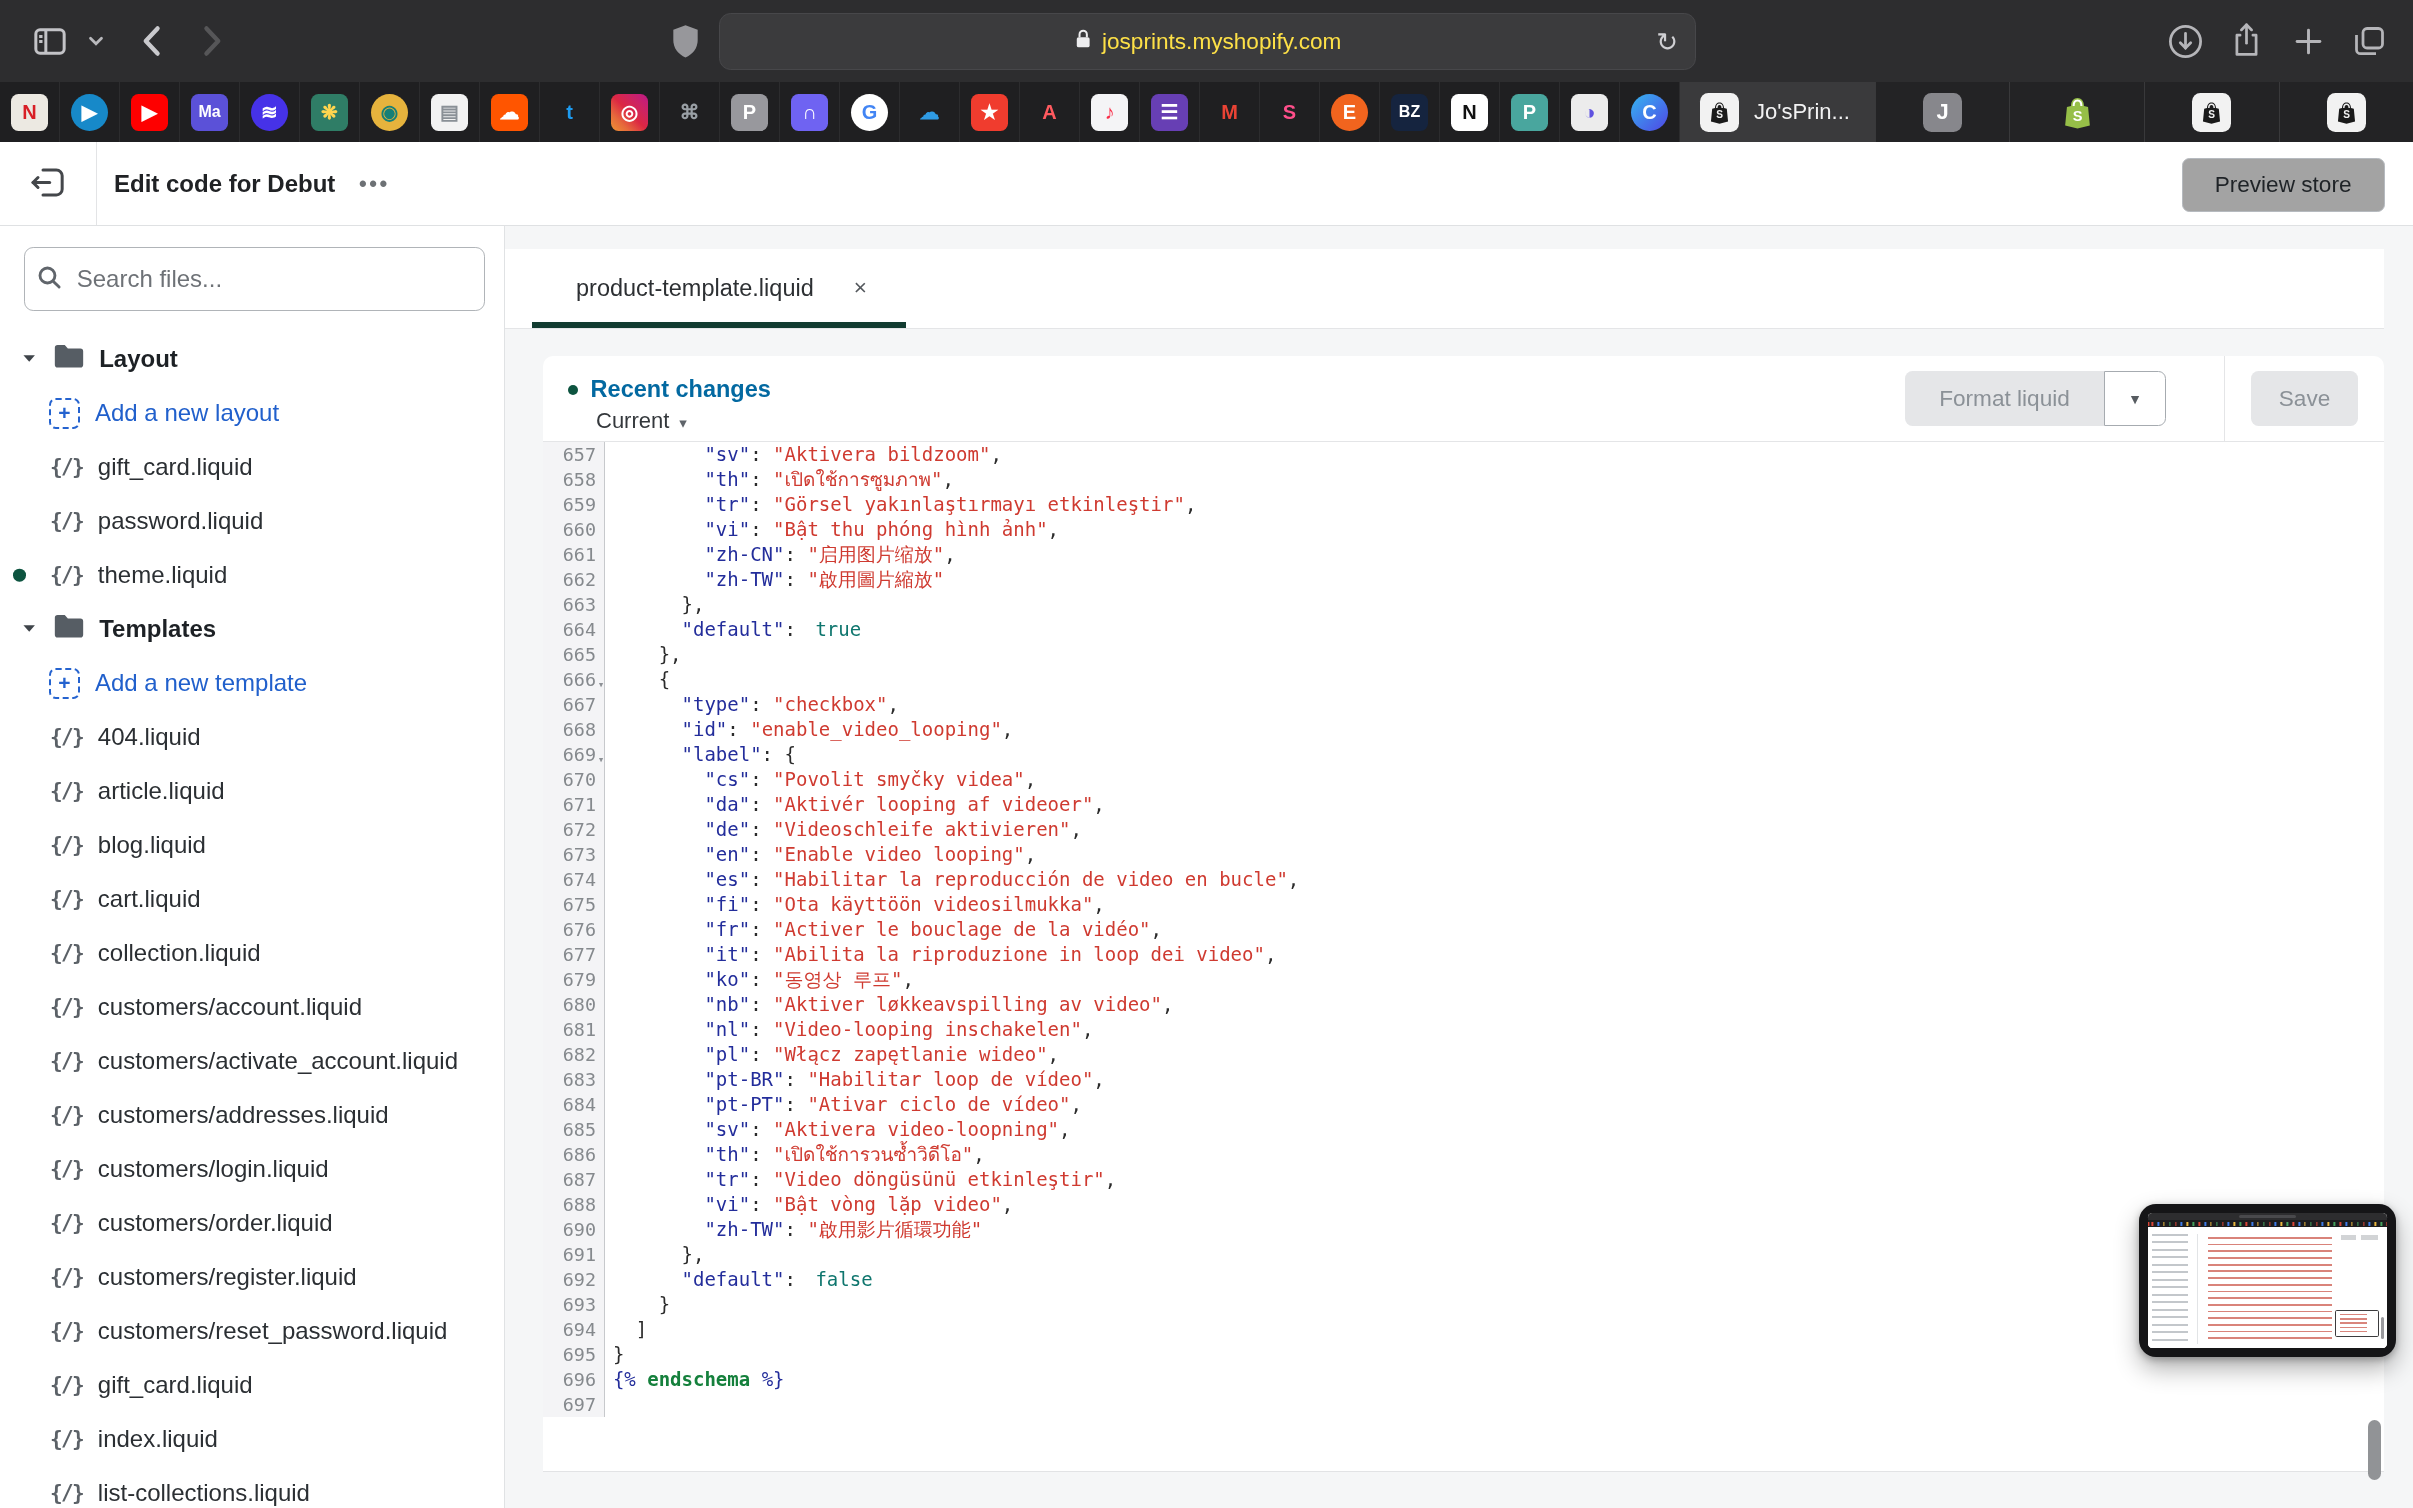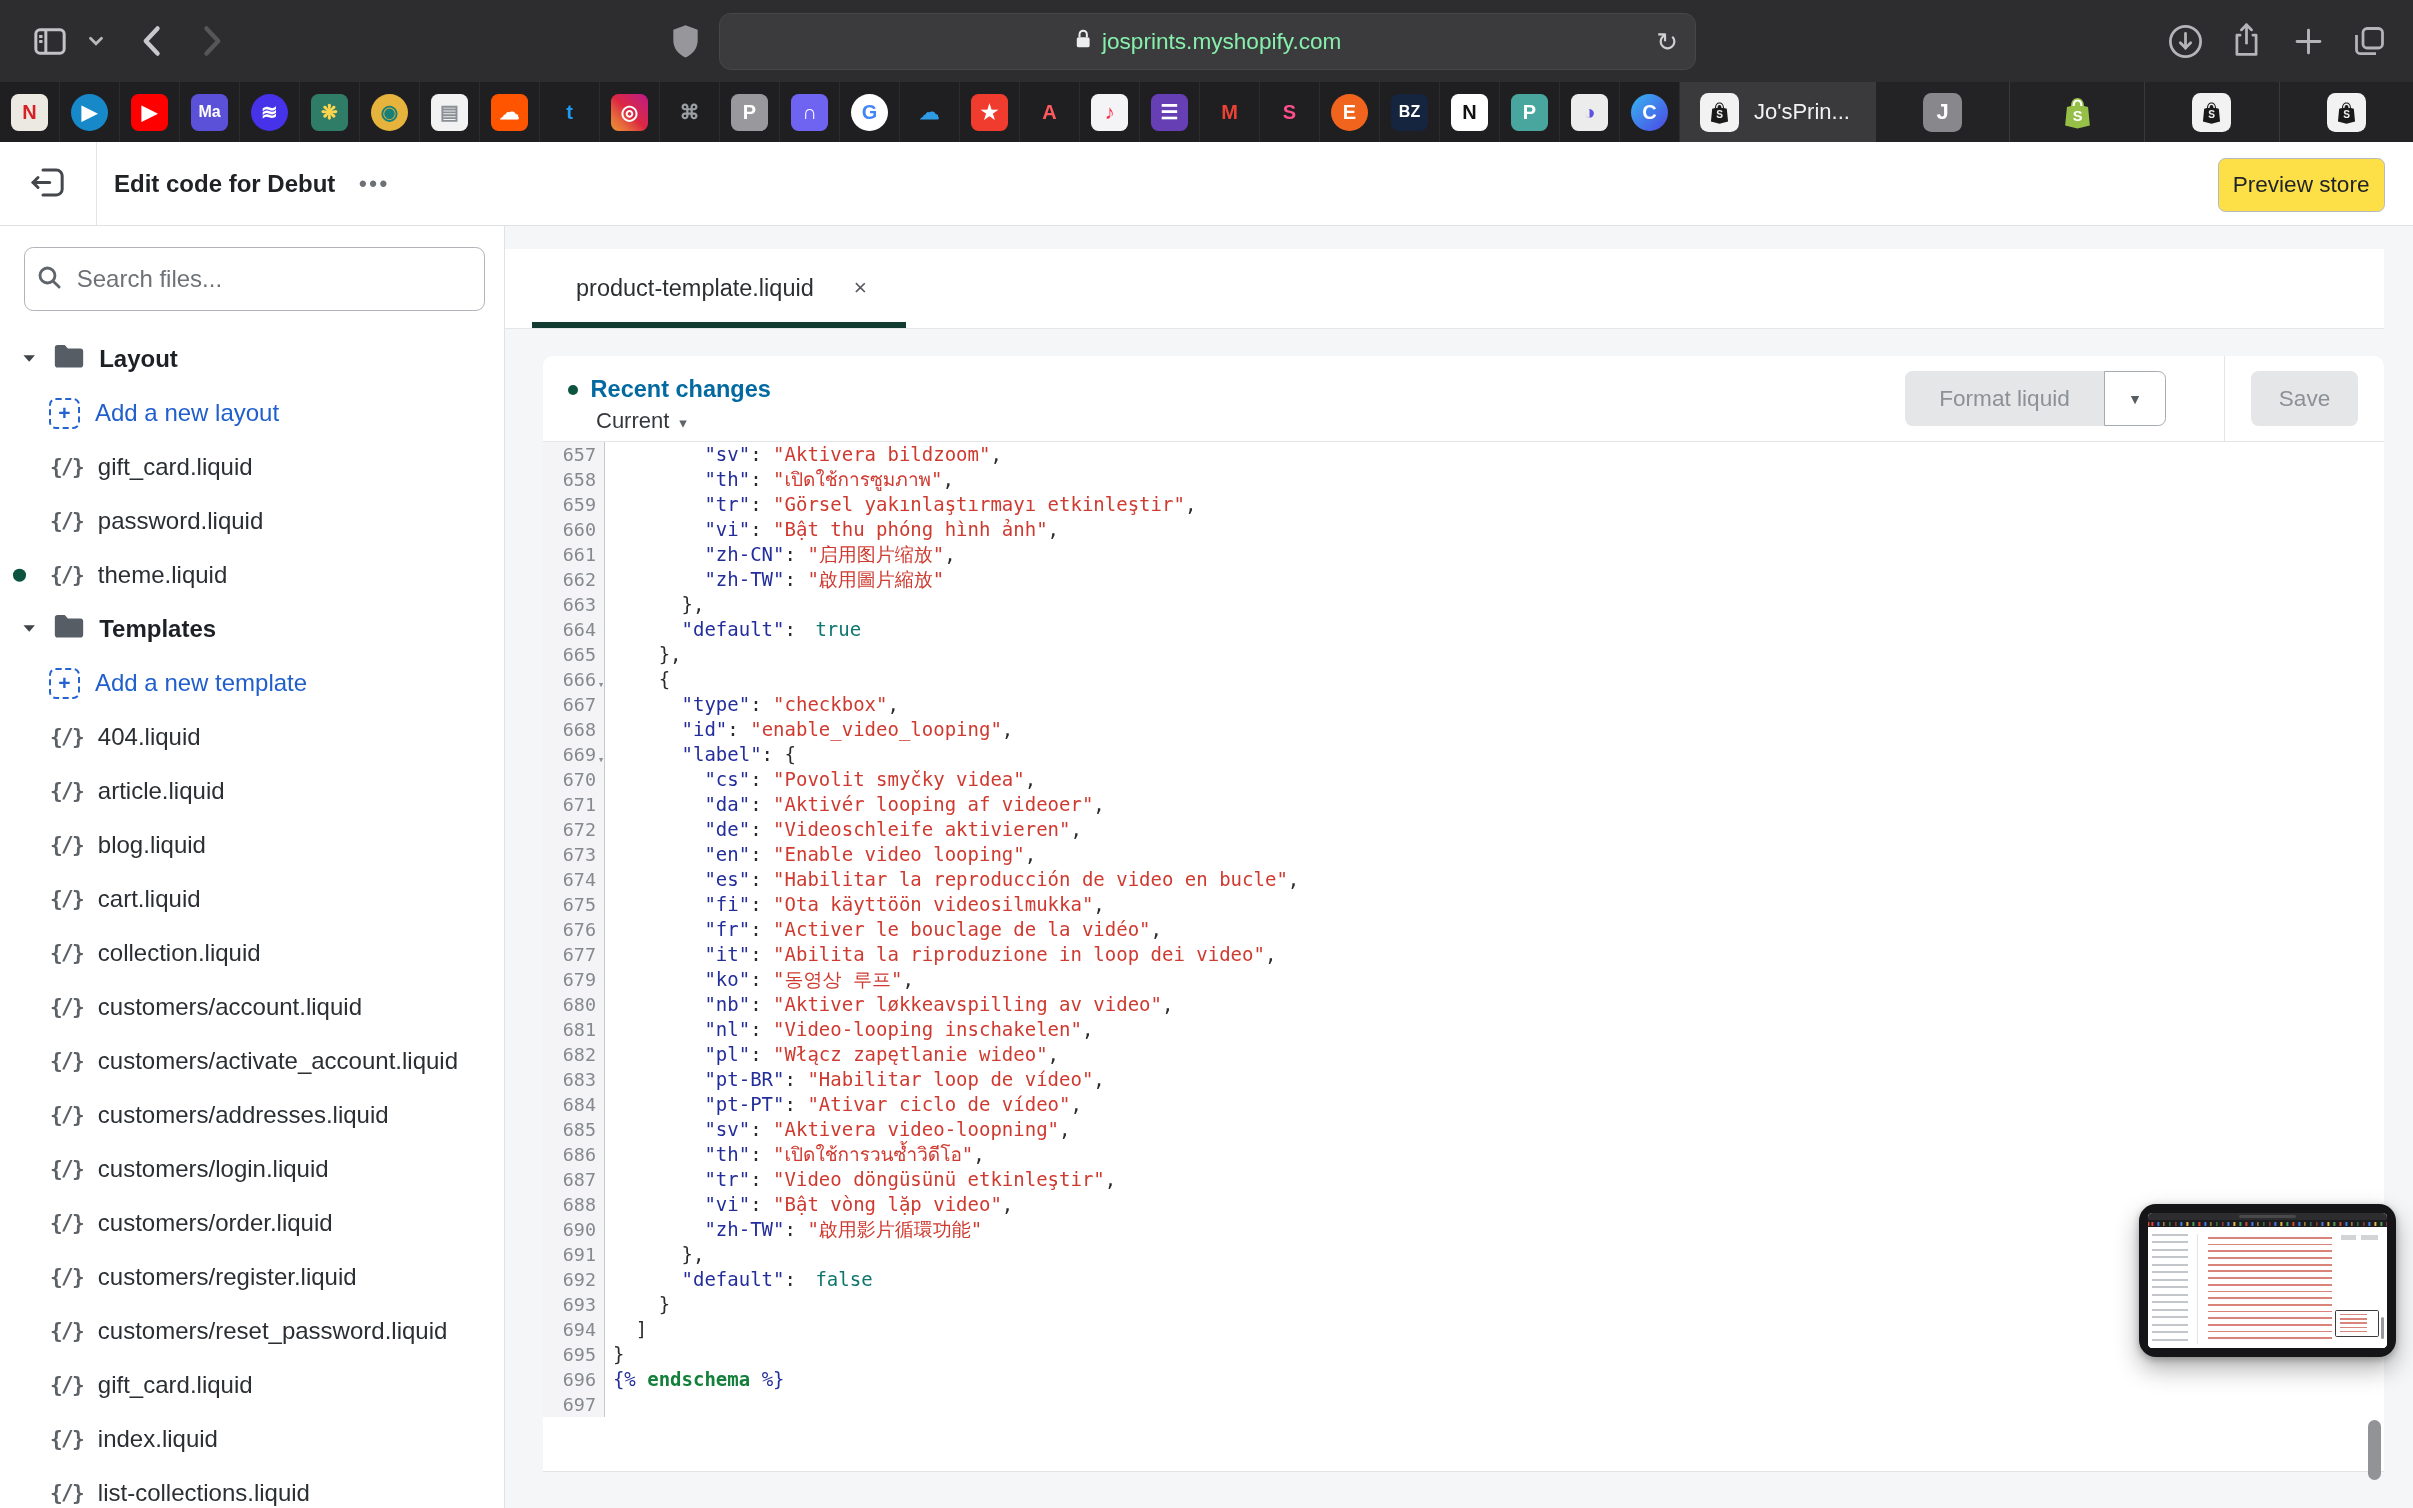--- a/index.html
+++ b/index.html
@@ -5,21 +5,21 @@
   html,body{margin:0;padding:0;}
   body{width:2413px;height:1508px;overflow:hidden;background:#f5f6f7;
        font-family:"Liberation Sans",sans-serif;-webkit-font-smoothing:antialiased;}
   #app{position:absolute;inset:0;}
 
   
   .sftoolbar{position:absolute;left:0;top:0;width:2413px;height:82px;background:#2d2d2f;}
   .sficon{position:absolute;color:#c3c3c7;}
   .urlbar{position:absolute;left:719px;top:13.4px;width:975px;height:55px;background:#3b3b3d;
           border:0.8px solid #47474a;border-radius:11.7px;display:flex;align-items:center;justify-content:center;}
-  .urltext{color:#86efac;font-size:22.6px;display:flex;align-items:center;gap:10px;}
+  .urltext{color:#fde047;font-size:22.6px;display:flex;align-items:center;gap:10px;}
   .reload{position:absolute;right:17px;top:50%;transform:translateY(-50%);color:#cfcfd3;font-size:26px;}
 
   
   .tabstrip{position:absolute;left:0;top:82px;width:2413px;height:60px;background:#1f1f21;display:flex;}
   .fav-cell{width:60px;height:60px;flex:none;display:flex;align-items:center;justify-content:center;
             border-right:1.7px solid #2c2c2e;box-sizing:border-box;}
   .fav{width:37px;height:37px;display:flex;align-items:center;justify-content:center;
        font-weight:bold;font-size:20px;line-height:1;}
   .fav.sq{border-radius:7.5px;}  .fav.circle{border-radius:50%;}
   .activetab{height:60px;background:#3a3a3c;display:flex;align-items:center;gap:15px;
@@ -33,21 +33,21 @@
 
   
   .adminhdr{position:absolute;left:0;top:142px;width:2413px;height:84px;background:#fff;
             border-bottom:0.8px solid #dfe1e3;box-sizing:border-box;}
   .exitbox{position:absolute;left:0;top:0;width:96px;height:83px;border-right:0.8px solid #e3e4e6;
            display:flex;align-items:center;justify-content:center;}
   .hdrtitle{position:absolute;left:114px;top:0;height:83px;display:flex;align-items:center;
             font-size:24px;font-weight:600;color:#202225;}
   .hdrdots{position:absolute;left:359px;top:0;height:83px;display:flex;align-items:center;
            font-size:22px;font-weight:bold;color:#6d7175;letter-spacing:2.5px;}
-  .previewbtn{position:absolute;right:28.5px;top:16px;height:52px;padding:0 14px;background:#fde047;
+  .previewbtn{position:absolute;right:28.5px;top:16px;height:52px;padding:0 32px;background:#a3a3a3;
               border:1.7px solid #b6babf;border-radius:7.5px;display:flex;align-items:center;
               font-size:22.6px;color:#1f2327;}
 
   
   #main{position:absolute;left:0;top:226px;right:0;bottom:0;}
   .sidebar{position:absolute;left:0;top:0;bottom:0;width:504px;background:#fff;
            border-right:1.7px solid #e0e2e4;box-sizing:content-box;overflow:hidden;}
   .searchbox{position:absolute;left:23.5px;top:21px;width:439px;height:62px;border:1.7px solid #b0b4b8;
              border-radius:9.2px;display:flex;align-items:center;padding:0 10px;gap:11.7px;}
   .searchbox input{border:none;outline:none;flex:1;font-size:24px;color:#33373b;

